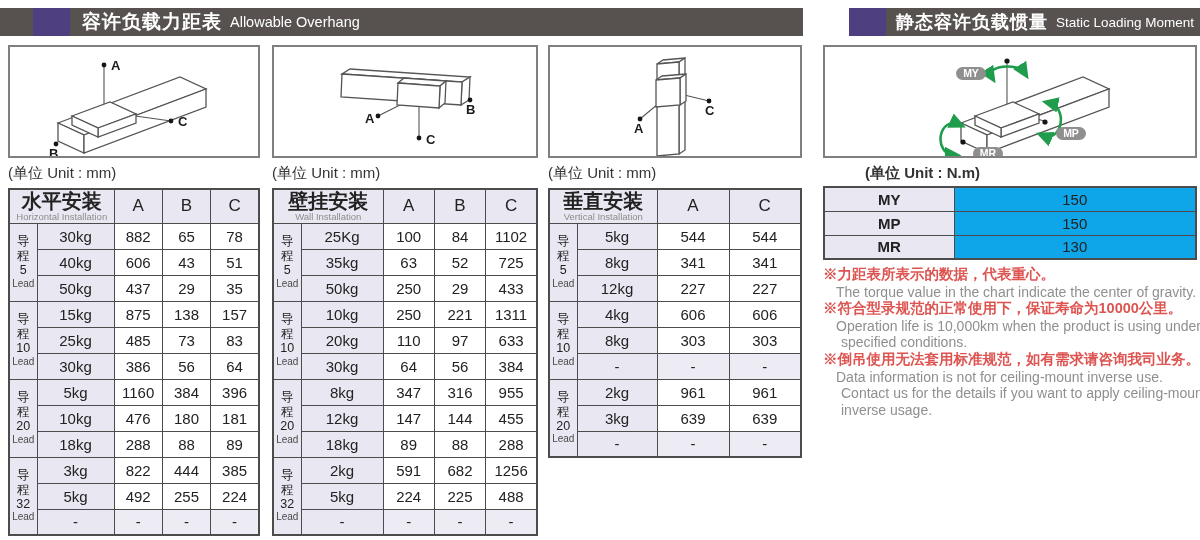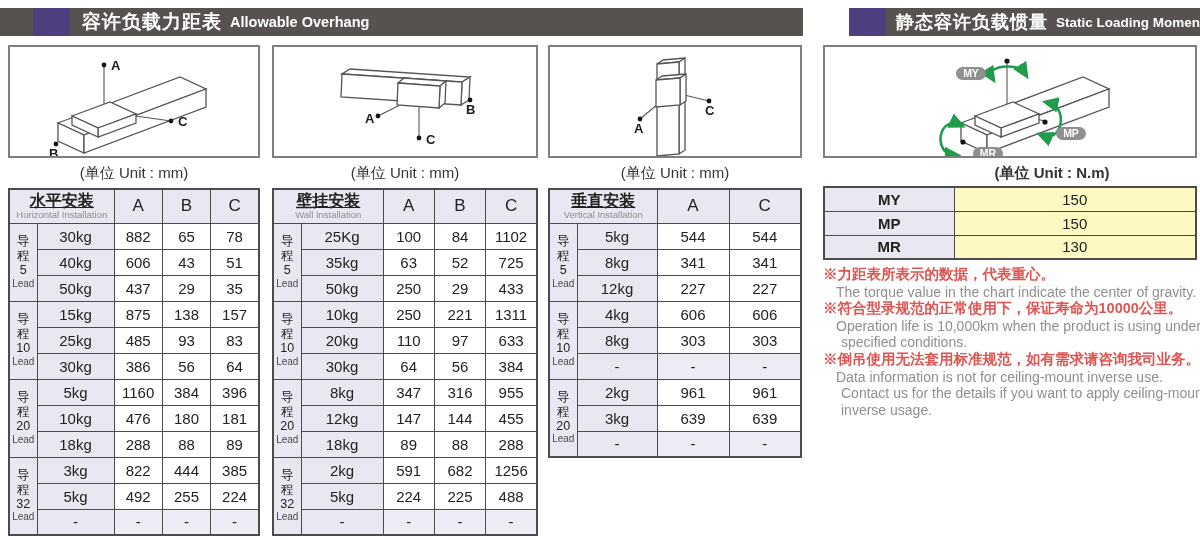--- a/index.html
+++ b/index.html
@@ -5,58 +5,58 @@
   * { box-sizing: border-box; margin: 0; padding: 0; }
   html,body { background:#fff; }
   .page {
     position: relative; width: 1200px; height: 540px; overflow: hidden;
     background: #fff; font-family: "Liberation Sans", sans-serif;
   }
   
   .hbar { position:absolute; top:8px; height:28px; background:#575250; display:flex; align-items:center; }
   .hbar .sq { width:37px; height:28px; background:#4e4080; flex:none; }
   .hbar .zh { color:#fff; font-weight:bold; margin-left:12px; letter-spacing:1px; white-space:nowrap; }
-  .hbar .en { color:#fff; font-weight:bold; margin-left:8px; white-space:nowrap; }
+  .hbar .en { color:#fff; font-weight:normal; margin-left:8px; white-space:nowrap; }
   .hbar-left  { left:0; width:803px;padding-left:33px; }
   .hbar-left .zh { font-size:19px; }  .hbar-left .en { font-size:14.5px; }
   .hbar-right { left:849px; width:377px; }
   .hbar-right .zh { font-size:18px; margin-left:10px; } .hbar-right .en { font-size:13.5px; }
   
   .dbox { position:absolute; top:45px; height:113px; border:2px solid #7f7f7f; background:#fff; }
   .dbox svg { display:block; width:100%; height:100%; }
   .d-line  { stroke:#555; stroke-width:1.3; fill:#fff; }
   .d-lead  { stroke:#555; stroke-width:1.1; }
   .d-dot   { fill:#161616; }
   .d-txt   { font-family:"Liberation Sans",sans-serif; font-size:13px; font-weight:bold; fill:#1a1a1a; }
   .g-arc   { stroke:#1f9d4d; stroke-width:2.6; fill:none; }
   .badge-r { fill:#8f8f8f; }
   .badge-t { font-family:"Liberation Sans",sans-serif; font-size:10.5px; font-weight:bold; fill:#fff; text-anchor:middle; }
   
-  .unit { position:absolute; top:164px; font-size:15px; color:#333; text-align:center; white-space:nowrap; }
+  .unit { position:absolute; top:164px; font-size:15px; color:#333; text-align:left; white-space:nowrap; }
   
   table.ov { position:absolute; top:188px; border-collapse:collapse; table-layout:fixed; border:2px solid #4c4c4c; }
   .ov th, .ov td { border:1px solid #4c4c4c; text-align:center; vertical-align:middle; padding:0; }
   .ov th.hdr { height:34px; background:#e9e7f1; }
-  .ov .thz { display:block; font-size:16px; font-weight:bold; color:#222; line-height:1.1;text-decoration:underline; }
+  .ov .thz { display:block; font-size:20px; font-weight:bold; color:#222; line-height:1.1; }
   .ov .the { display:block; font-size:9.5px; color:#8d8d8d; font-weight:normal; line-height:1.05;
              white-space:nowrap; overflow:hidden; }
   .ov th.colh { font-size:17px; font-weight:normal; color:#222; background:#e9e7f1; }
   .ov tbody td { height:26px; font-size:15px; color:#222; background:#fff; }
   .ov td.load { background:#e9e7f1;margin-top:39px; }
   .ov th.lead { background:#e9e7f1; font-weight:normal; vertical-align:middle; }
   .ov .lz { display:block; font-size:12.5px; line-height:1.15; color:#222; }
   .ov .ln { display:block; font-size:12.5px; line-height:1.15; color:#222; }
   .ov .le { display:block; font-size:10px;  line-height:1.2;  color:#4a4a4a; }
   .ov tr.dash td { background:#edecf4; }
   .ov tr.dash td.load { background:#e9e7f1; }
   
   table.mt { position:absolute; left:823px; top:186px; width:374px; border-collapse:collapse; border:2px solid #4c4c4c; }
   .mt th, .mt td { border:1px solid #4c4c4c; height:24px; text-align:center; font-size:15px; color:#222; }
   .mt th { width:130px; background:#e9e7f1; font-weight:bold; }
-  .mt td { background:#fef9c3; font-weight:normal; }
+  .mt td { background:#0ea5e9; font-weight:normal; }
   
   .notes { position:absolute; left:823px; top:266px; width:420px; }
   .note-zh { color:#dd5450; font-size:14.5px; font-weight:bold; line-height:1.22; white-space:nowrap; }
   .note-en { color:#8f8f8f; font-size:14px; line-height:1.18; padding-left:13px; white-space:nowrap; }
   .note-en.i2 { padding-left:18px; }
 </style>
 </head>
 <body>
 
 <div class="page">
@@ -220,21 +220,21 @@
             <span class="le">Lead</span>
           </th>
           <td class="load">15kg</td>
           <td class="val">875</td>
           <td class="val">138</td>
           <td class="val">157</td>
         </tr>
         <tr>
           <td class="load">25kg</td>
           <td class="val">485</td>
-          <td class="val">93</td>
+          <td class="val">73</td>
           <td class="val">83</td>
         </tr>
         <tr>
           <td class="load">30kg</td>
           <td class="val">386</td>
           <td class="val">56</td>
           <td class="val">64</td>
         </tr>
         <tr>
           <th class="lead" rowspan="3">

